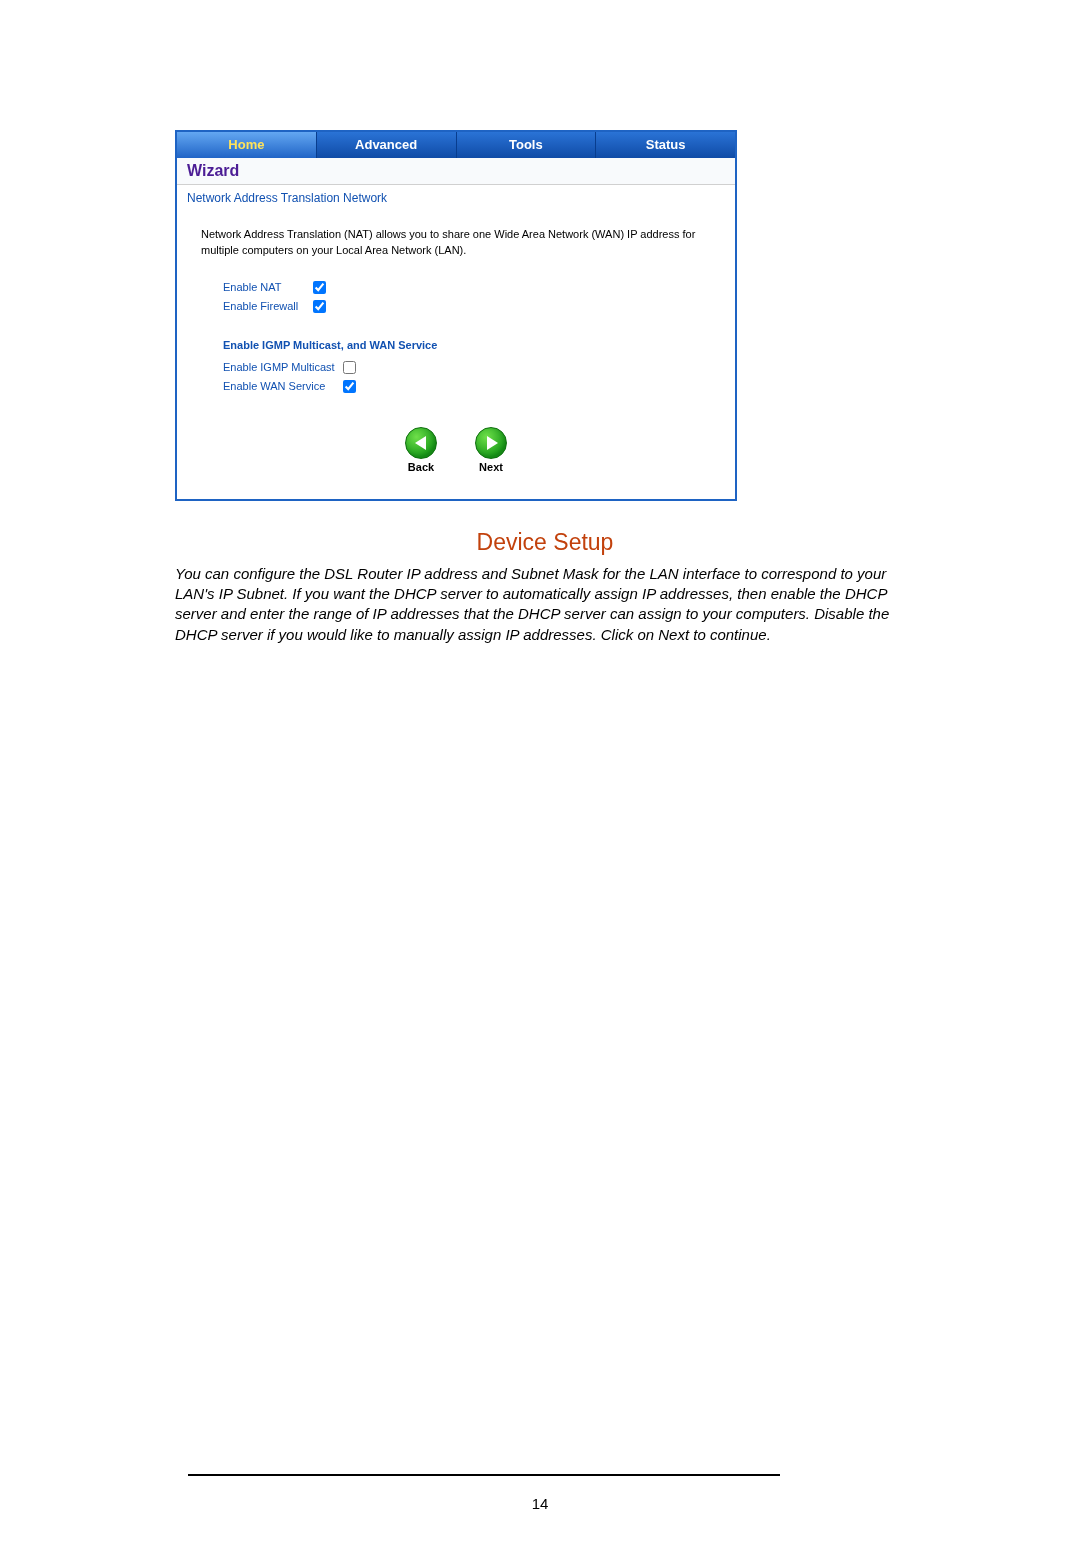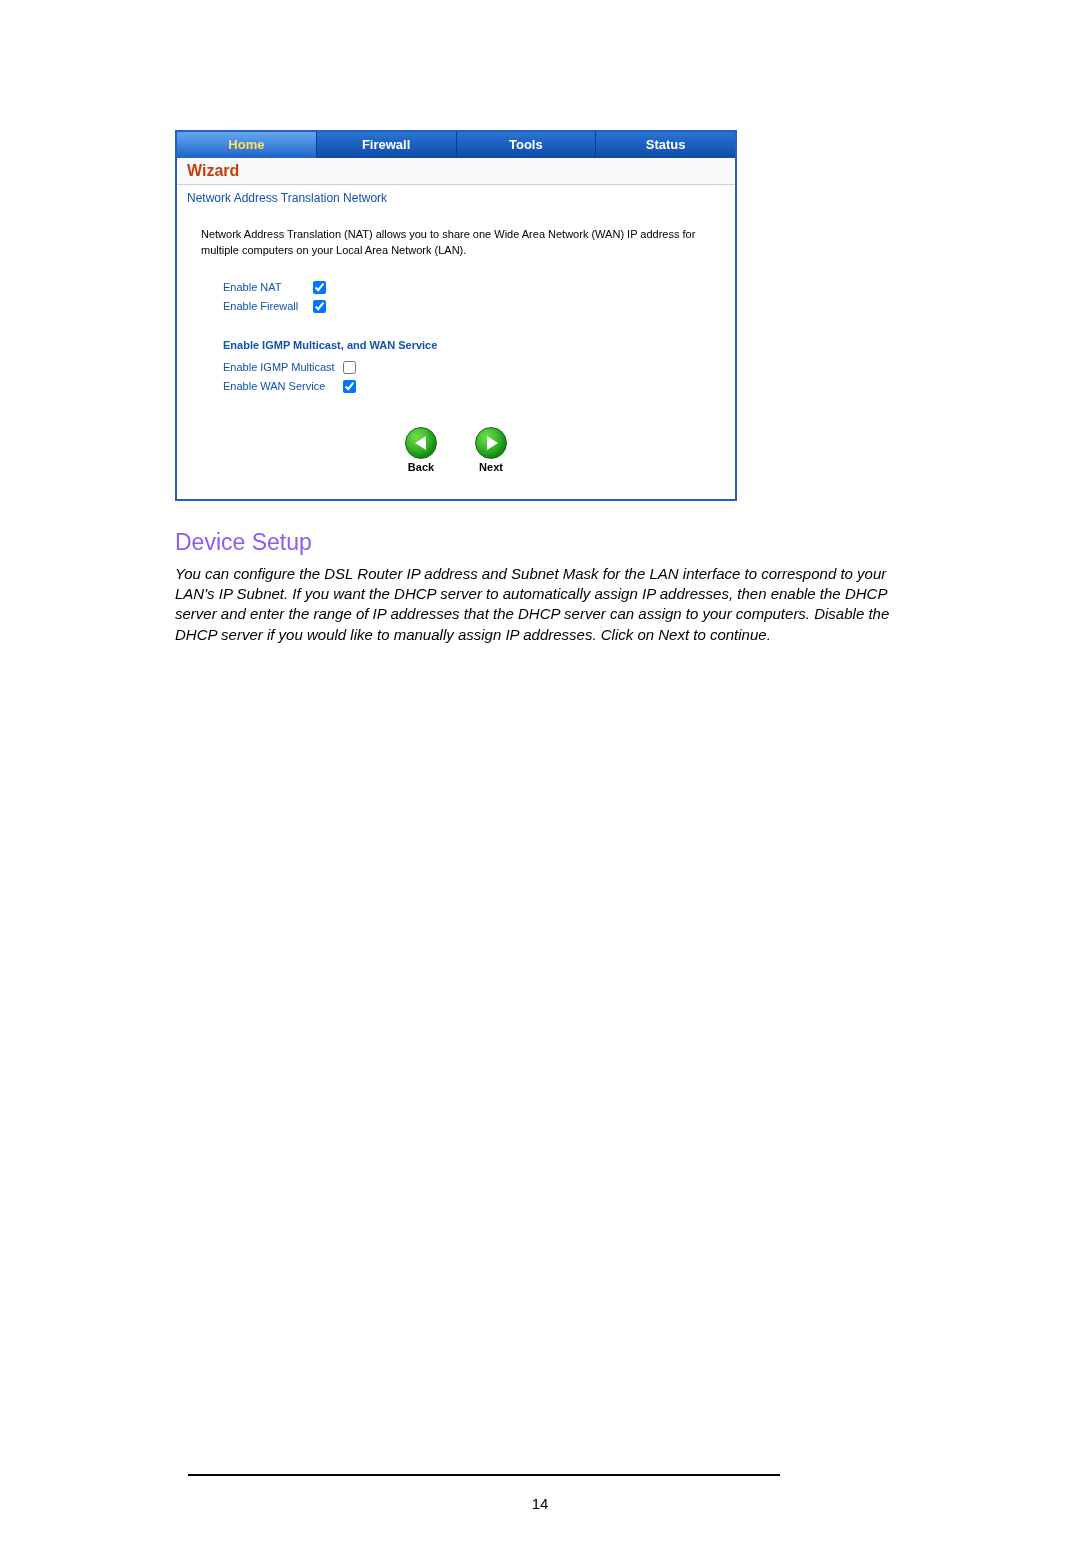--- a/index.html
+++ b/index.html
@@ -46,21 +46,21 @@
   }
   .tab:last-child { border-right: none; }
   .tab.active {
     background: linear-gradient(#63a7f2, #2064c6);
     color: #ffe35a;
   }
   .wizard-bar {
     padding: 4px 10px;
     font-size: 16px;
     font-weight: bold;
-    color: #c2410c;
+    color: #4c1d95;
     border-bottom: 1px solid #d0d0d0;
     background: #f8fafc;
   }
   .section-title {
     color: #1151b1;
     font-size: 12px;
     padding: 6px 10px 4px 10px;
   }
   .panel-body {
     padding: 6px 18px 18px 18px;
@@ -137,24 +137,25 @@
   .nav-btn.next .arrow { border-left: 11px solid #ffffff; margin-left: 2px; }
   .nav-btn .cap {
     font-size: 11px;
     font-weight: bold;
     color: #000;
     margin-top: 2px;
   }
 
   
   .doc-heading {
-    color: #8b5cf6;
+    color: #c2410c;
     font-family: "Trebuchet MS", Verdana, sans-serif;
     font-size: 23px;
     margin: 28px 0 8px 0;
+    text-align: center;
   }
   .doc-para {
     font-family: "Trebuchet MS", Verdana, sans-serif;
     font-size: 15px;
     line-height: 1.35;
     color: #000;
     margin: 0;
     max-width: 720px;
     font-style: italic;
   }
@@ -179,21 +180,21 @@
 </style>
 </head>
 <body>
 
 <div class="page">
 
   <div class="router-ui">
 
     <div class="tabs">
       <div class="tab active">Home</div>
-      <div class="tab">Firewall</div>
+      <div class="tab">Advanced</div>
       <div class="tab">Tools</div>
       <div class="tab">Status</div>
     </div>
 
     <div class="wizard-bar">Wizard</div>
 
     <div class="section-title">Network Address Translation Network</div>
 
     <div class="panel-body">
 

